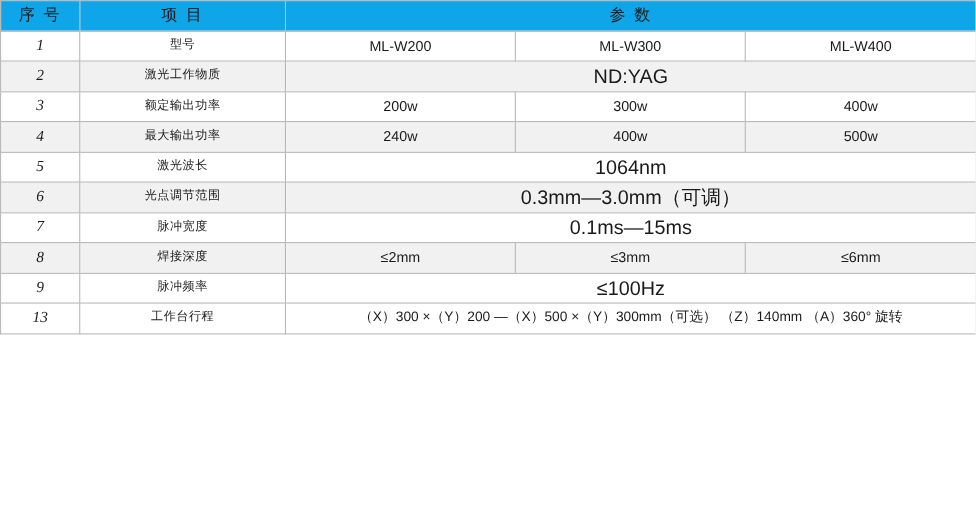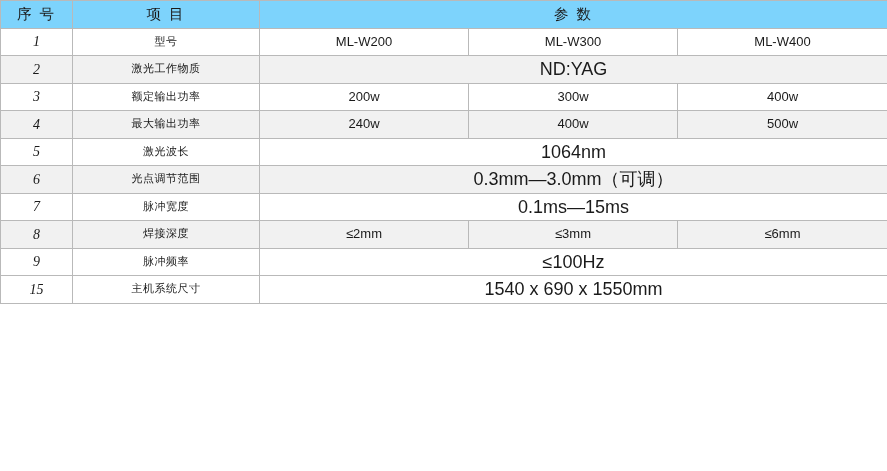--- a/index.html
+++ b/index.html
@@ -41,21 +41,21 @@
   col.c-item  { width: 187px; }
   col.c-p1    { width: 209px; }
   col.c-p2    { width: 209px; }
   col.c-p3    { width: 210px; }
 
   thead th {
     font-weight: bold;
     font-size: 14.5px;
     letter-spacing: 2px;
     height: 28px;
-    background: #7dd3fc;
+    background: #0ea5e9;
   }
   tbody tr.even td {
     background: #f1f1f1;
   }
   tbody tr.odd td {
     background: #ffffff;
   }
   td.no-cell {
     font-style: italic;
     font-family: "Liberation Serif", serif;
@@ -142,19 +142,19 @@
           <td class="param-cell">≤2mm</td>
           <td class="param-cell">≤3mm</td>
           <td class="param-cell">≤6mm</td>
         </tr>
         <tr class="odd">
           <td class="no-cell">9</td>
           <td class="item-cell">脉冲频率</td>
           <td colspan="3" class="param-span-all">≤100Hz</td>
         </tr>
         <tr class="odd">
-          <td class="no-cell">15</td>
-          <td class="item-cell">主机系统尺寸</td>
-          <td colspan="3" class="param-span-all">1540 x 690 x 1550mm</td>
+          <td class="no-cell">13</td>
+          <td class="item-cell">工作台行程</td>
+          <td colspan="3" class="param-wide">（X）300 ×（Y）200 —（X）500 ×（Y）300mm（可选）  （Z）140mm  （A）360° 旋转</td>
         </tr>
       </tbody>
   </table>
 </div>
 
 </body></html>

